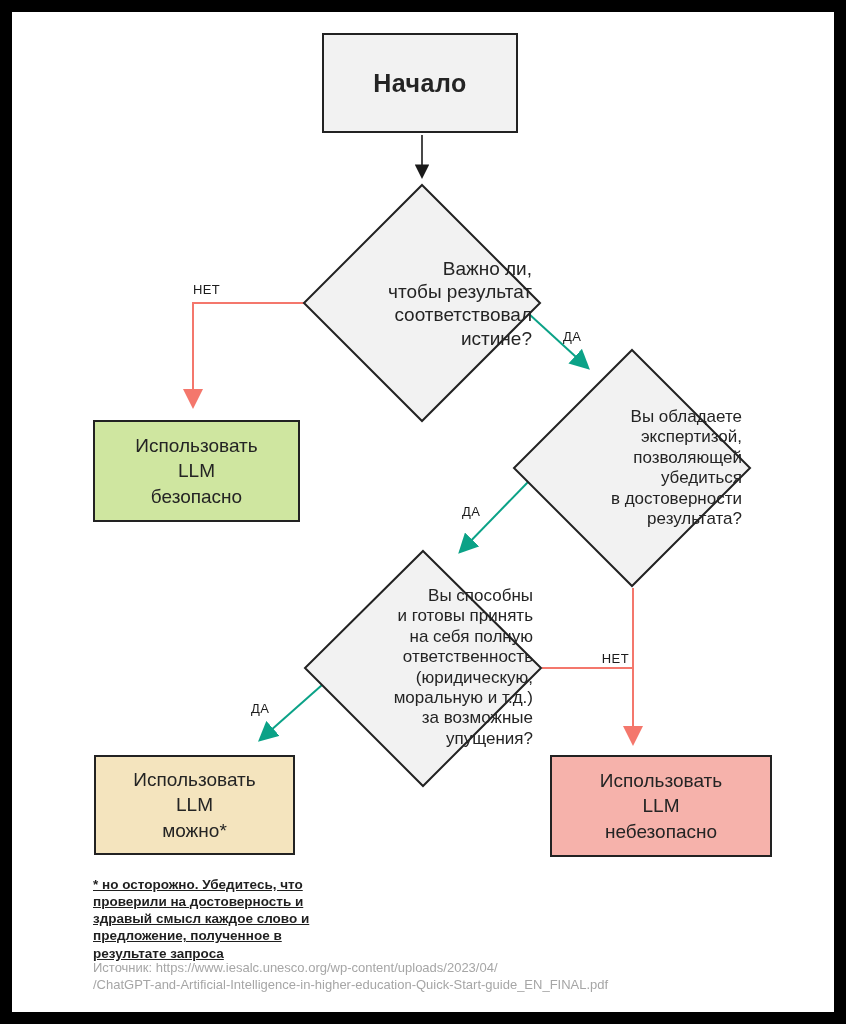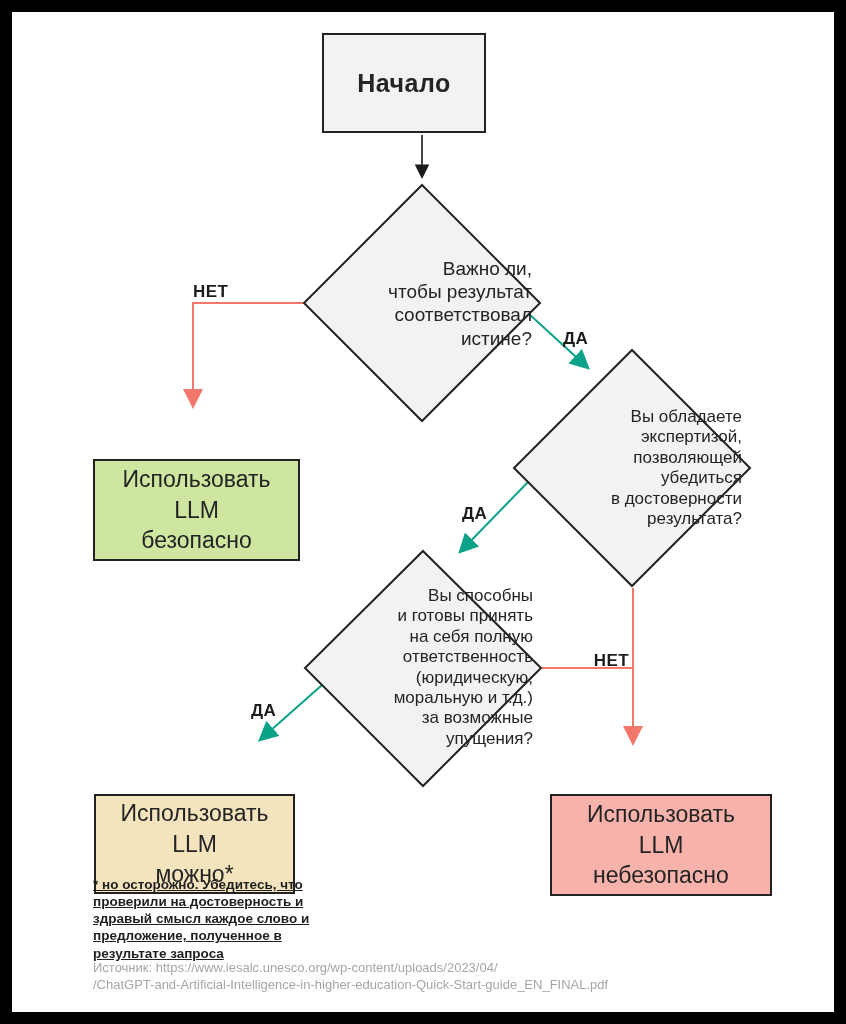--- a/index.html
+++ b/index.html
@@ -24,34 +24,34 @@
   .ah-black{fill:#1a1a1a;}
   .ah-no{fill:var(--no,#f4776c);}
   .ah-yes{fill:var(--yes,#0ba287);}
 
   .node-rect{
     position:absolute;display:flex;align-items:center;justify-content:center;
     border:2px solid var(--node-border,#222);box-sizing:border-box;
     text-align:center;color:var(--text,#242424);
   }
   .start-node{background:var(--node-fill,#f2f2f2);font-size:25px;font-weight:700;letter-spacing:.5px;}
-  .result{font-size:23px;font-weight:500;line-height:1.32;white-space:pre-line;margin-top:39px;}
+  .result{font-size:19px;font-weight:500;line-height:1.32;white-space:pre-line;}
   .safe{background:var(--safe-fill,#cfe6a0);}
   .ok{background:var(--ok-fill,#f4e4be);}
   .unsafe{background:var(--unsafe-fill,#f6b2ab);}
 
   .dtext{
     position:absolute;text-align:right;color:var(--text,#242424);
     font-weight:500;white-space:pre-line;
   }
   .dtext-1{font-size:19px;line-height:1.22;}
   .dtext-2,.dtext-3{font-size:17px;line-height:1.2;}
 
   .edge-label{
-    position:absolute;font-size:17px;font-weight:700;color:#1c1c1c;letter-spacing:.4px;
+    position:absolute;font-size:13px;font-weight:400;color:#1c1c1c;letter-spacing:.4px;
   }
   .footnote{
     position:absolute;font-size:13.5px;font-weight:600;line-height:1.27;
     color:#1f1f1f;white-space:pre-line;
   }
   .source{
     position:absolute;font-size:13px;font-weight:500;line-height:1.3;
     color:var(--muted,#a6a6a6);white-space:pre-line;
   }
 </style>
@@ -80,21 +80,21 @@
     <path class="edge edge-yes" d="M528,482 L461,551" marker-end="url(#mk-yes)"></path>
     <path class="edge edge-no" d="M633,588 L633,742" marker-end="url(#mk-no)"></path>
     <path class="edge edge-no" d="M542,668 L632,668"></path>
     <path class="edge edge-yes" d="M322,685 L261,739" marker-end="url(#mk-yes)"></path>
 
     <polygon class="diamond" points="422,185 540,303 422,421 304,303"></polygon>
     <polygon class="diamond" points="632,350 750,468 632,586 514,468"></polygon>
     <polygon class="diamond" points="423,551 541,668 423,786 305,668"></polygon>
   </svg>
 
-  <div class="node-rect start-node" style="left:322px;top:33px;width:164px;height:100px;">
+  <div class="node-rect start-node" style="left:322px;top:33px;width:196px;height:100px;">
     <span>Начало</span>
   </div>
 
   <div class="dtext dtext-1" style="left:312px;top:257px;width:220px;">Важно ли,
 чтобы результат
 соответствовал
 истине?</div>
   <div class="dtext dtext-2" style="left:522px;top:407px;width:220px;">Вы обладаете
 экспертизой,
 позволяющей

